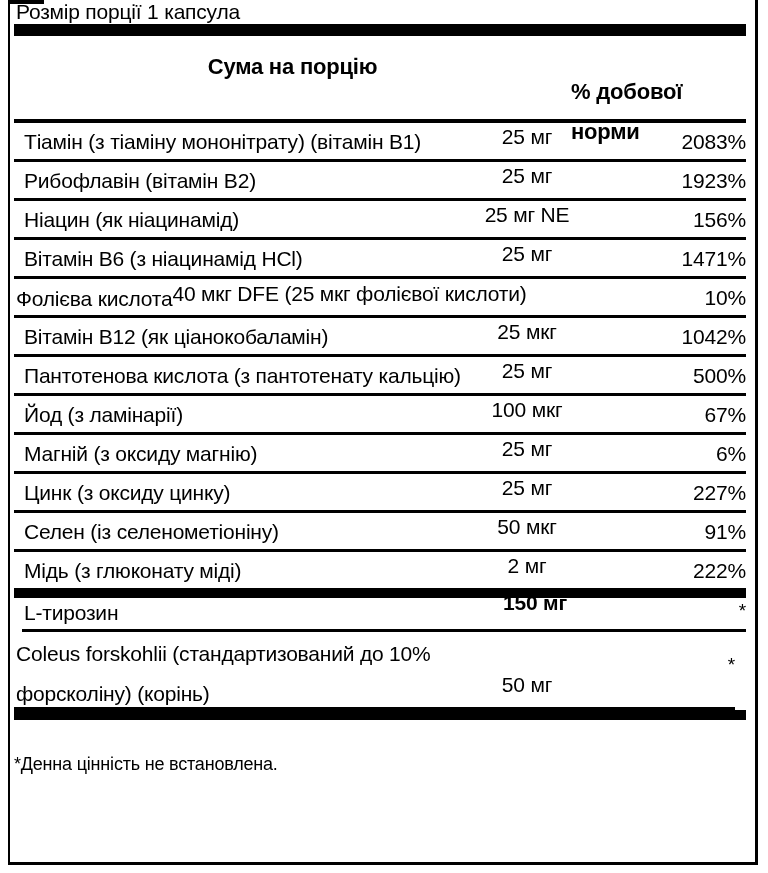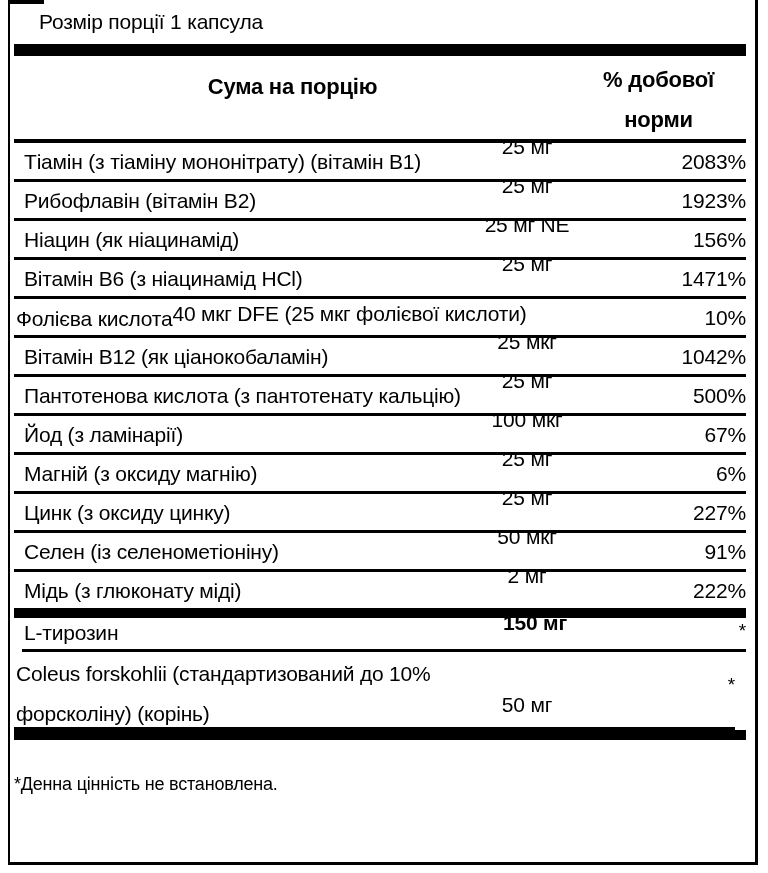--- a/index.html
+++ b/index.html
@@ -23,27 +23,25 @@
   }
 
   .top-chip {
     position: absolute;
     left: -2px; top: 0;
     width: 36px; height: 4px;
     background: #000;
   }
 
   .serving {
-    height: 44px;
-    display: flex;
-    align-items: center;
+    height: 24px;
+    display: flex;
     padding-left: 6px;
     font-size: 21px;
     letter-spacing: -0.2px;
-    margin-left: 23px;
   }
 
   .bar { background: #000; margin: 0 9px 0 4px; }
   .bar1 { height: 12px; }
   .bar2 { height: 7px; }
   .bar3 { height: 10px; }
   .hsep { height: 4px; background: #000; margin: 0 9px 0 4px; }
 
   .header {
     height: 83px;
@@ -55,35 +53,36 @@
   }
   .header-left {
     flex: 1;
     display: flex;
     align-items: flex-start;
     justify-content: center;
     padding-top: 18px;
   }
   .header-right {
     width: 175px;
-    text-align: center;
+    text-align: left;
     line-height: 40px;
     padding-top: 4px;
+    margin-top: 32px;
   }
 
   .row {
     position: relative;
     height: 39px;
     border-bottom: 3px solid #000;
     margin: 0 9px 0 4px;
     font-size: 21px;
     letter-spacing: -0.2px;
   }
   .cell-name  { position: absolute; left: 10px; bottom: 5px; white-space: nowrap; }
-  .cell-amount{ position: absolute; left: 416px; width: 194px; bottom: 20px; text-align: center; white-space: nowrap; }
+  .cell-amount{ position: absolute; left: 416px; width: 194px; bottom: 10px; text-align: center; white-space: nowrap; }
   .cell-dv    { position: absolute; right: 0; bottom: 5px; white-space: nowrap; }
 
   .row.inline {
     display: flex;
     align-items: flex-end;
     padding-bottom: 4px;
     padding-left: 2px;
   }
   .row.inline .cell-name  { position: static; white-space: nowrap; }
   .row.inline .cell-amount{ position: relative; top: -5px; left: 0; bottom: auto; width: auto; text-align: left; }

